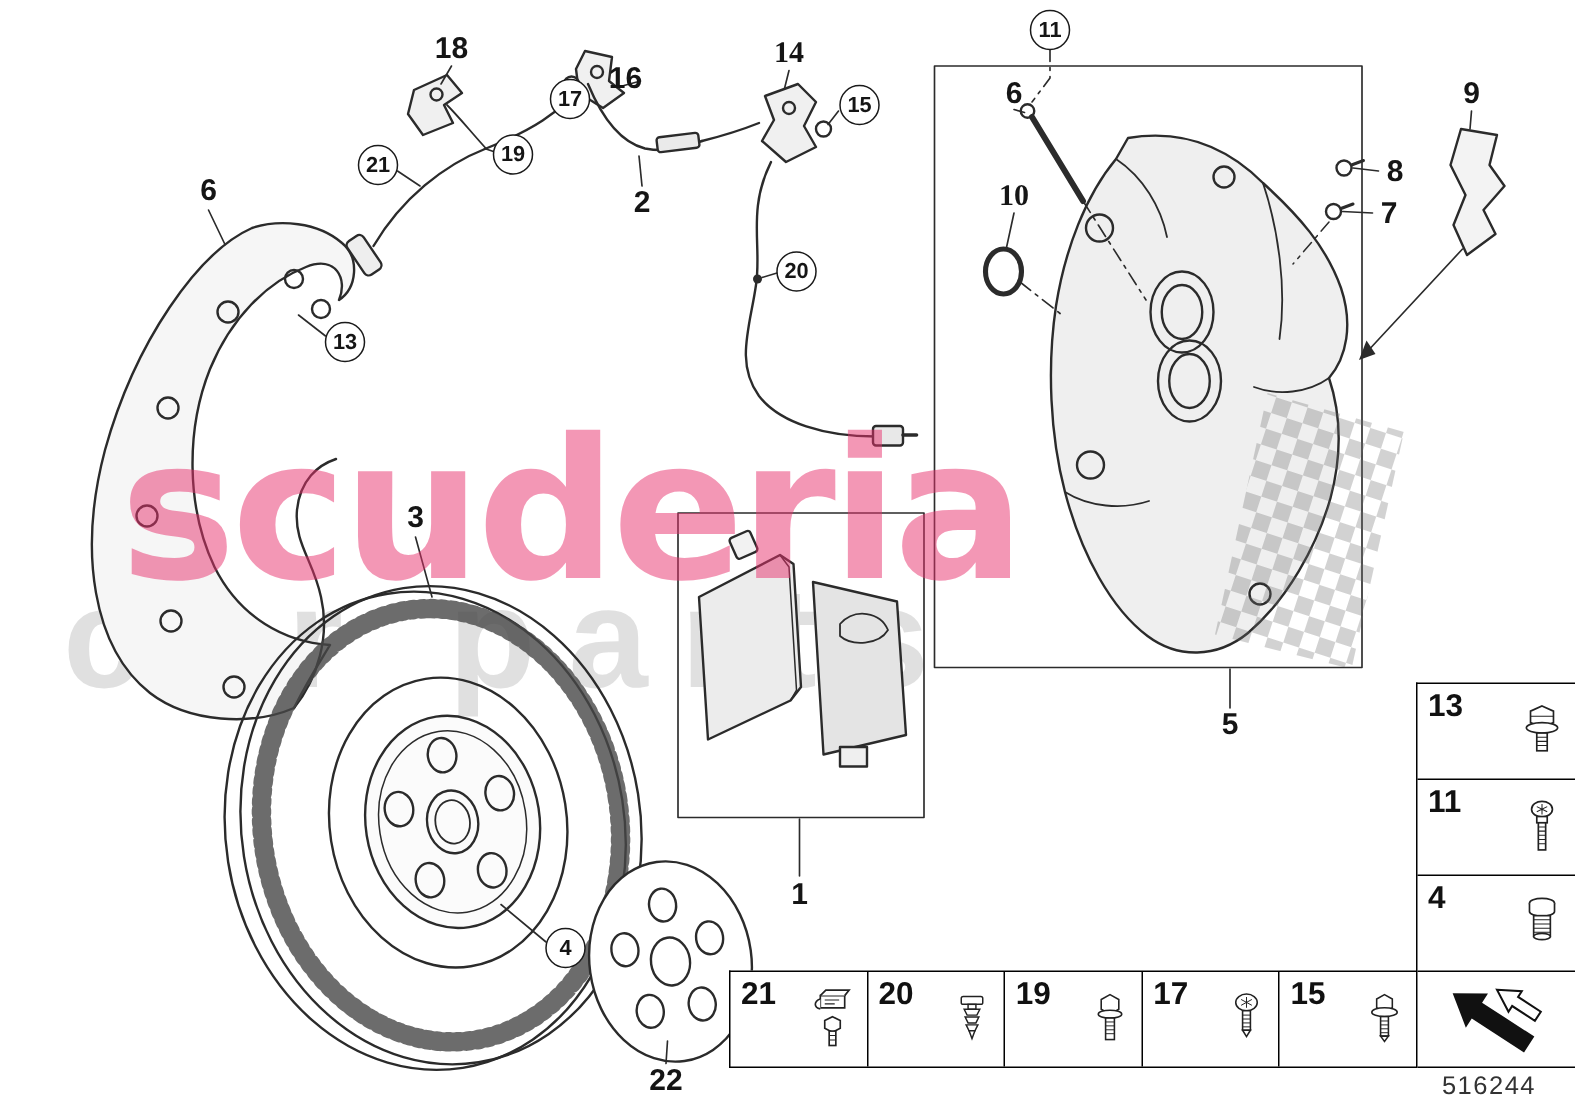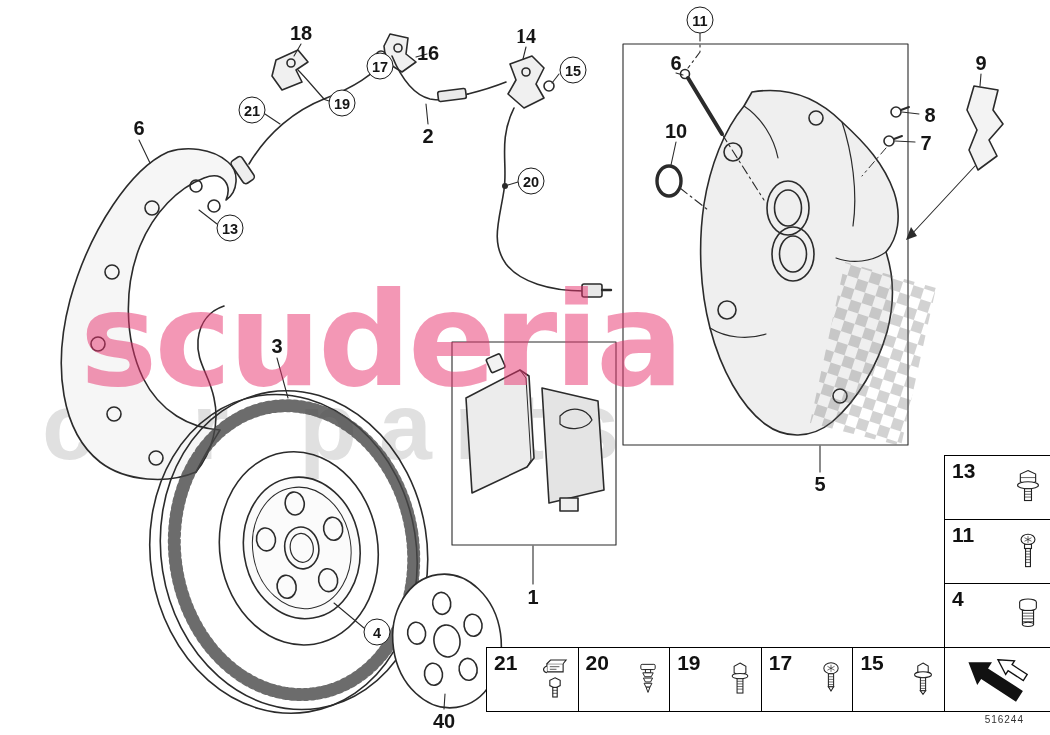--- a/index.html
+++ b/index.html
@@ -13,21 +13,21 @@
   .callout.plain{font-size:20px}
   .callout.circled{width:27px;height:27px;border:1.8px solid #1a1a1a;border-radius:50%;background:#fff;font-size:14.5px;display:flex;align-items:center;justify-content:center}
   .fastener-column{position:absolute;left:944px;top:455px;width:106px;border-left:1.7px solid #000;border-top:1.7px solid #000;z-index:6;background:#fff}
   .fastener-column .tcell{position:relative;height:64px;border-bottom:1.7px solid #000}
   .fastener-row{position:absolute;left:486px;top:647px;width:458px;height:65px;border-left:1.7px solid #000;border-top:1.7px solid #000;border-bottom:1.7px solid #000;display:flex;z-index:6;background:#fff}
   .fastener-row .tcell{position:relative;flex:1;height:100%}
   .fastener-row .tcell + .tcell{border-left:1.7px solid #000}
   .tlabel{position:absolute;left:7px;top:3px;font-size:21px;font-weight:bold;color:#111}
   .ticon{position:absolute;right:6px;top:50%;transform:translateY(-50%);line-height:0}
   .tcell.corner .ticon{right:auto;left:50%;transform:translate(-50%,-50%)}
-  .doc-number{position:absolute;right:26px;top:714px;font-size:10px;color:#333;z-index:6;letter-spacing:1px}
+  .doc-number{position:absolute;right:26px;top:714px;font-size:17px;color:#333;z-index:6;letter-spacing:1px}
 </style>
 </head>
 <body>
 
 <div class="stage">
 
   <div class="wm-sub" style="color: rgb(154, 154, 154);">car parts</div>
 
   <svg class="drawing" width="1050" height="735" viewBox="0 0 1050 735">
     <defs>
@@ -174,40 +174,40 @@
         <path d="M444 709 L445 694"></path>
       </g>
     </g>
   </svg>
 
   <div class="wm-title" style="color: rgb(232, 50, 110);">scuderia</div>
 
   <div class="callout-layer">
       <div class="callout plain" style="left: 301px; top: 33px;">18</div>
       <div class="callout circled" style="left: 380px; top: 66px;">17</div>
-      <div class="callout plain" style="left: 428px; top: 53px; text-align: right;">16</div>
+      <div class="callout plain" style="left: 417px; top: 53px; text-align: right;">16</div>
       <div class="callout plain" style="left: 526px; top: 36px; font-family: Liberation Serif, serif;">14</div>
       <div class="callout circled" style="left: 573px; top: 70px;">15</div>
       <div class="callout circled" style="left: 700px; top: 20px;">11</div>
       <div class="callout plain" style="left: 676px; top: 63px;">6</div>
       <div class="callout plain" style="left: 981px; top: 63px;">9</div>
-      <div class="callout plain" style="left: 676px; top: 131px;">10</div>
+      <div class="callout plain" style="left: 676px; top: 131px; font-family: Liberation Serif, serif;">10</div>
       <div class="callout plain" style="left: 930px; top: 115px;">8</div>
       <div class="callout plain" style="left: 926px; top: 143px;">7</div>
       <div class="callout plain" style="left: 139px; top: 128px;">6</div>
       <div class="callout circled" style="left: 252px; top: 110px;">21</div>
       <div class="callout circled" style="left: 342px; top: 103px;">19</div>
       <div class="callout plain" style="left: 428px; top: 136px;">2</div>
       <div class="callout circled" style="left: 230px; top: 228px;">13</div>
       <div class="callout circled" style="left: 531px; top: 181px;">20</div>
       <div class="callout plain" style="left: 277px; top: 346px;">3</div>
       <div class="callout plain" style="left: 820px; top: 484px;">5</div>
       <div class="callout plain" style="left: 533px; top: 597px;">1</div>
       <div class="callout circled" style="left: 377px; top: 632px;">4</div>
-      <div class="callout plain" style="left: 444px; top: 721px;">40</div>
+      <div class="callout plain" style="left: 444px; top: 721px;">22</div>
     </div>
 
   <div class="fastener-column">
       <div class="tcell vcell">
         <span class="tlabel">13</span>
         <span class="ticon"><svg viewBox="0 0 46 58" width="32" height="42">
             <g fill="#fff" stroke="#222" stroke-width="1.6">
               <polygon points="23,4 34,9 34,20 23,25 12,20 12,9"></polygon>
               <path d="M12 14 L34 14" stroke-width="1"></path>
               <ellipse cx="23" cy="25" rx="15" ry="5"></ellipse>

